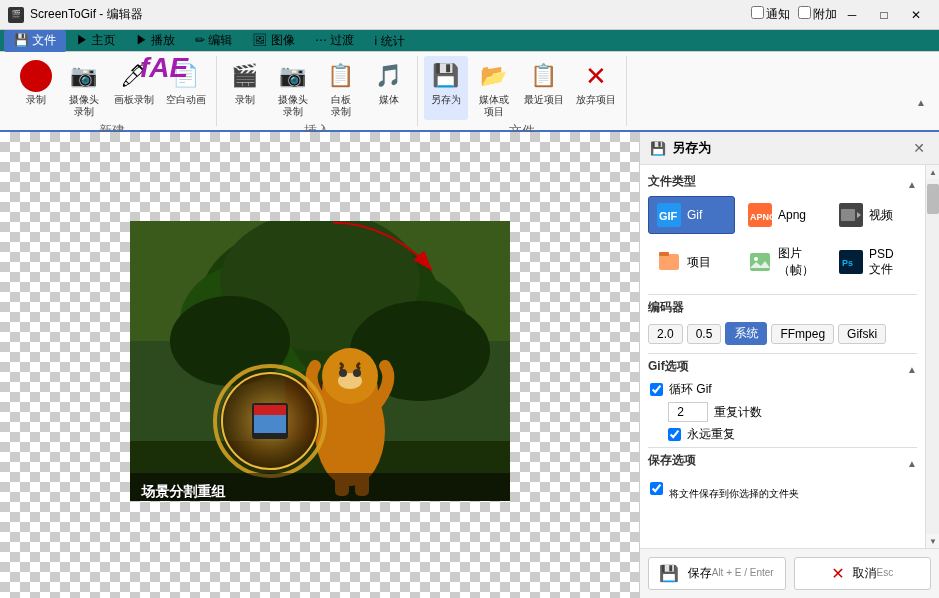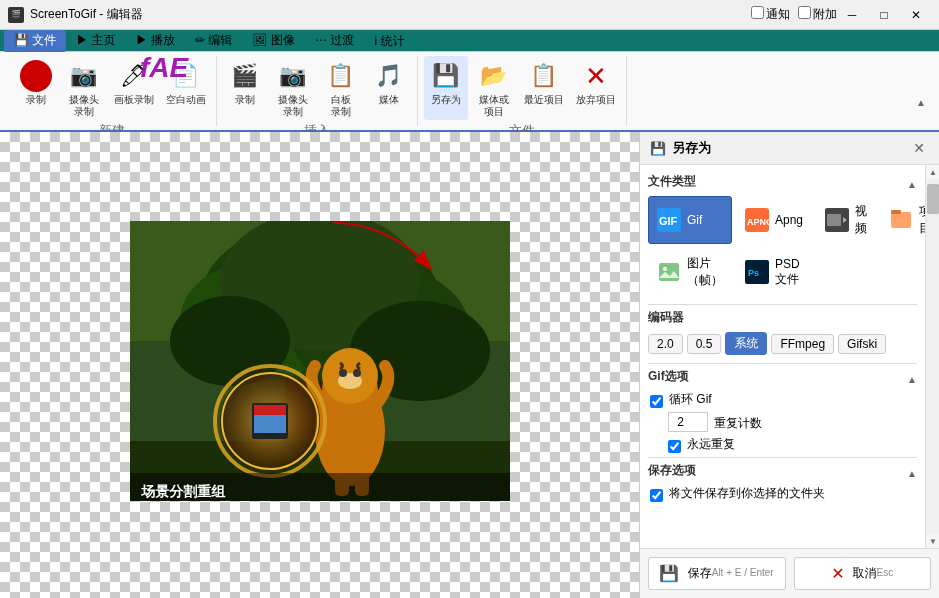--- a/index.html
+++ b/index.html
@@ -168,21 +168,21 @@
       display: flex;
       align-items: center;
       justify-content: space-between;
       cursor: pointer;
     }
     .section-arrow { font-size: 10px; color: #666; }
 
     
     .filetype-grid {
       display: grid;
-      grid-template-columns: 1fr 1fr 1fr 1fr;
+      grid-template-columns: 1fr 1fr 1fr;
       gap: 4px;
       margin-bottom: 8px;
     }
     .filetype-item {
       display: flex;
       align-items: center;
       gap: 6px;
       padding: 6px 8px;
       border: 1px solid transparent;
       border-radius: 3px;
@@ -201,21 +201,21 @@
       border: 1px solid #ccc;
       border-radius: 3px;
       cursor: pointer;
       font-size: 12px;
       background: #f5f5f5;
     }
     .encoder-tab.active { background: #4472c4; color: white; border-color: #4472c4; }
 
     
     .gif-options { }
-    .option-row { display: flex; align-items: flex-end; gap: 6px; margin-bottom: 4px; padding-left: 2px; }
+    .option-row { display: flex; align-items: center; gap: 6px; margin-bottom: 4px; padding-left: 2px; }
     .option-row input[type=checkbox] { width: 13px; height: 13px; }
     .option-row label { font-size: 12px; }
     .sub-option { padding-left: 20px; }
     .number-input {
       width: 40px;
       height: 20px;
       border: 1px solid #ccc;
       padding: 0 3px;
       font-size: 12px;
       text-align: center;
@@ -621,21 +621,21 @@
 
         <div class="section-divider"></div>
 
         <div class="save-options">
           <div class="section-header">
             <div class="section-label">保存选项</div>
             <span class="section-arrow">▲</span>
           </div>
           <div class="option-row">
             <input type="checkbox" checked="" style="">
-            <label style="font-size:12px;">将文件保存到你选择的文件夹</label>
+            <label style="font-size:10px;margin-top:12px;">将文件保存到你选择的文件夹</label>
           </div>
 
         </div>
 
       </div>
 
       <div class="panel-scroll-bar">
         <div class="scroll-arrow">▲</div>
         <div class="scroll-track-area">
           <div class="scroll-thumb-v"></div>

